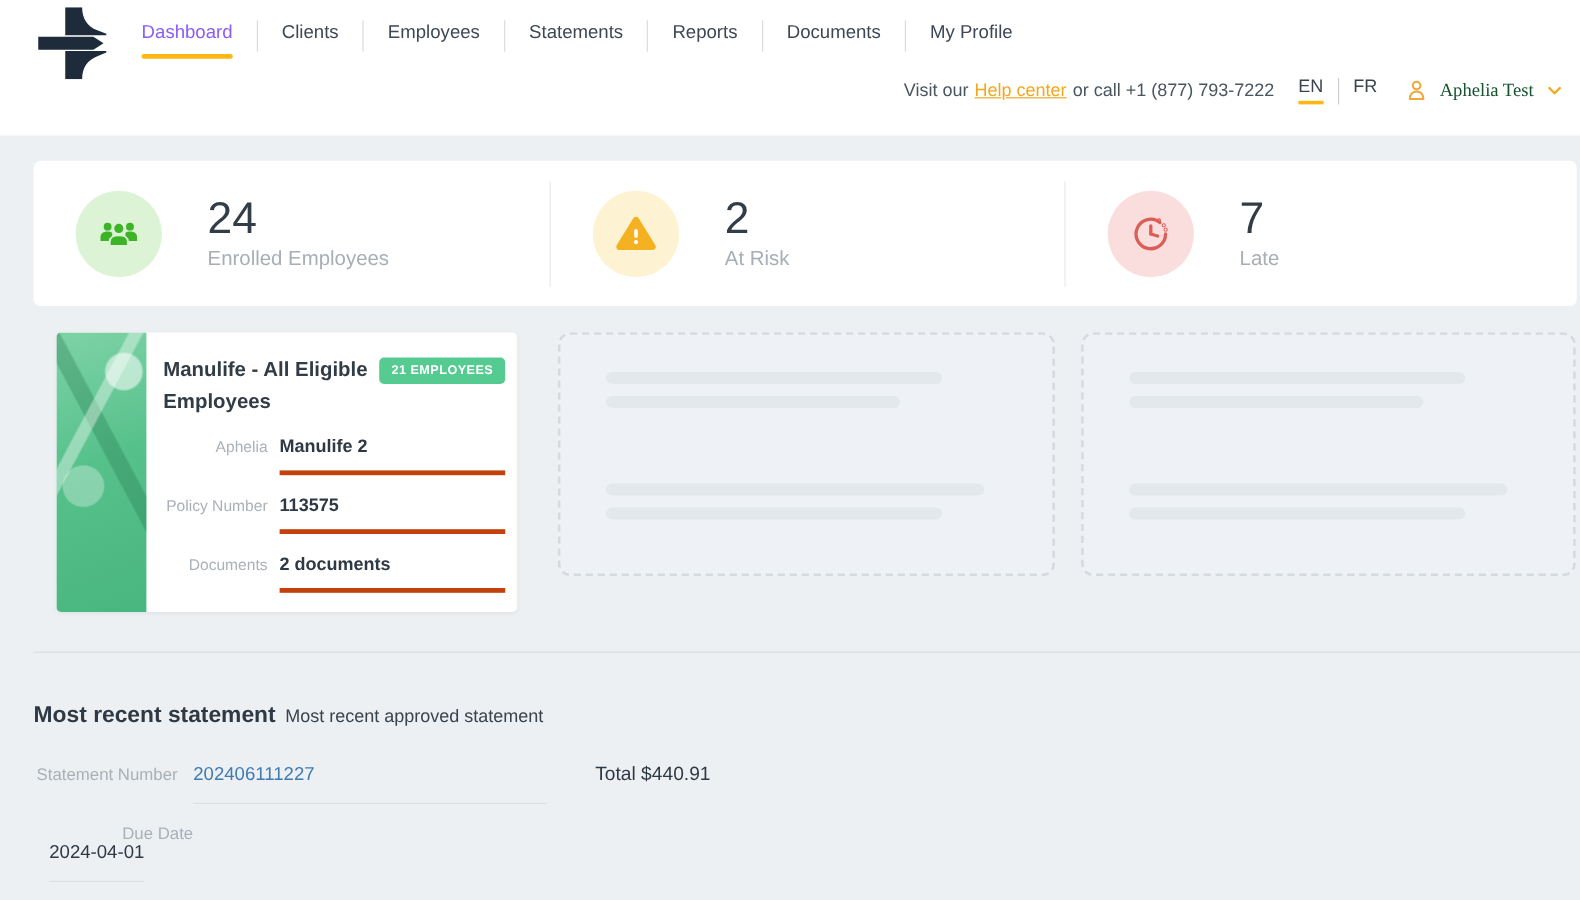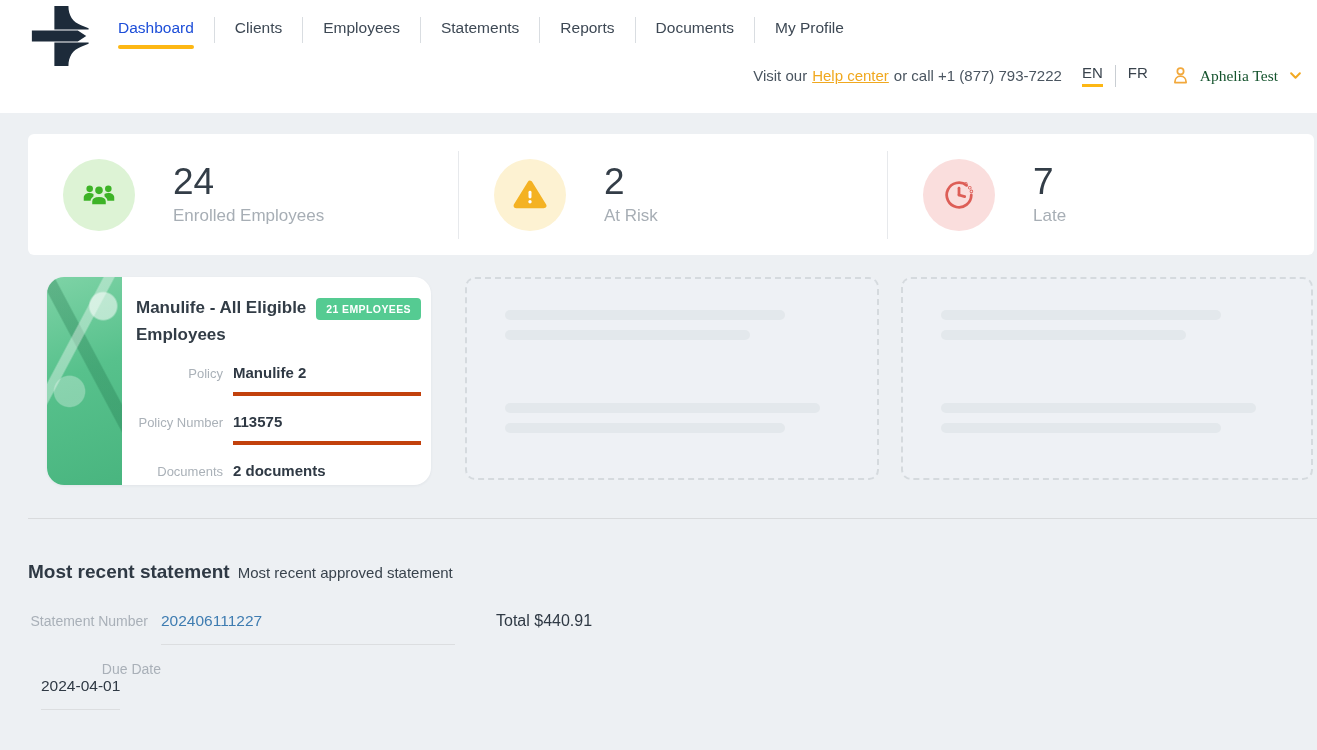--- a/index.html
+++ b/index.html
@@ -6,21 +6,21 @@
   html,body { width:1317px; height:750px; overflow:hidden;
     font-family:"Liberation Sans", sans-serif; background:#edf0f3; }
 
   
   .header { position:relative; height:113px; background:#ffffff; }
   .logo { position:absolute; left:30px; top:6px; width:60px; height:60px; }
   .nav { position:absolute; left:118px; top:17px; display:flex; align-items:flex-start; }
   .nav-item { display:flex; flex-direction:column; cursor:pointer; }
   .nav-item .lbl { font-size:15.5px; color:#3d4854; line-height:22px; white-space:nowrap; }
   .nav-item .bar { height:4px; border-radius:2px; margin-top:6px; background:transparent; }
-  .nav-item.active .lbl { color:#1d4ed8; }
+  .nav-item.active .lbl { color:#8b5cf6; }
   .nav-item.active .bar { background:var(--amber); }
   .nav-sep { width:1px; height:26px; background:#d9dde1; margin:0 20px; }
 
   .help-row { position:absolute; right:14px; top:64px; display:flex; align-items:center;
     font-size:15px; color:#4a5560; }
   .help-link { color:#f0a81f; text-decoration:underline; margin:0 5px; cursor:pointer; }
   .lang { margin-left:20px; display:flex; align-items:center; }
   .lang-btn { color:#39434d; cursor:pointer; padding-bottom:3px; border-bottom:3px solid transparent; }
   .lang-btn.active { border-bottom-color:var(--amber); }
   .lang-sep { width:1px; height:22px; background:#c9ced3; margin:0 12px; }
@@ -39,21 +39,21 @@
     align-items:center; justify-content:center; flex:0 0 72px; }
   .stat-circle.green { background:#ddf3d5; }
   .stat-circle.yellow { background:#fdf2d2; }
   .stat-circle.pink { background:#fadedd; }
   .stat-text { margin-left:38px; }
   .stat-num { font-size:37px; color:#333d47; line-height:38px; }
   .stat-lbl { font-size:17px; color:#a7aeb5; margin-top:5px; }
 
   
   .cards-row { margin:22px 0 0 47px; display:flex; align-items:flex-start; }
-  .plan-card { width:384px; height:208px; background:#ffffff; border-radius:17px;
+  .plan-card { width:384px; height:233px; background:#ffffff; border-radius:4px;
     box-shadow:0 1px 3px rgba(40,50,60,.06); display:flex; overflow:hidden;justify-content:flex-end; }
   .plan-photo { width:75px; align-self:stretch; flex:0 0 75px;
     background:
       radial-gradient(circle at 75% 14%, rgba(255,255,255,.55) 0 7%, transparent 8%),
       linear-gradient(118deg, transparent 30%, rgba(255,255,255,.38) 31%, rgba(255,255,255,.38) 36%, transparent 37%),
       linear-gradient(62deg, transparent 55%, rgba(28,110,70,.30) 56%, rgba(28,110,70,.30) 63%, transparent 64%),
       radial-gradient(circle at 30% 55%, rgba(255,255,255,.30) 0 12%, transparent 13%),
       linear-gradient(160deg, #7ed3a6 0%, #57c18c 45%, #49b57f 100%); }
   .plan-body { flex:1; padding:17px 10px 0 14px; }
   .plan-head { display:flex; align-items:flex-start; }
@@ -229,21 +229,21 @@
 
   <div class="plan-card">
     <div class="plan-photo"></div>
     <div class="plan-body">
       <div class="plan-head">
         <div class="plan-title">Manulife - All Eligible Employees</div>
         <div class="badge">21 EMPLOYEES</div>
       </div>
       <div class="plan-rows">
         <div class="prow">
-          <div class="plabel">Policy</div>
+          <div class="plabel">Aphelia</div>
           <div class="pvalue">Manulife 2</div>
         </div>
         <div class="prow">
           <div class="plabel">Policy Number</div>
           <div class="pvalue">113575</div>
         </div>
         <div class="prow">
           <div class="plabel">Documents</div>
           <div class="pvalue">2 documents</div>
         </div>

